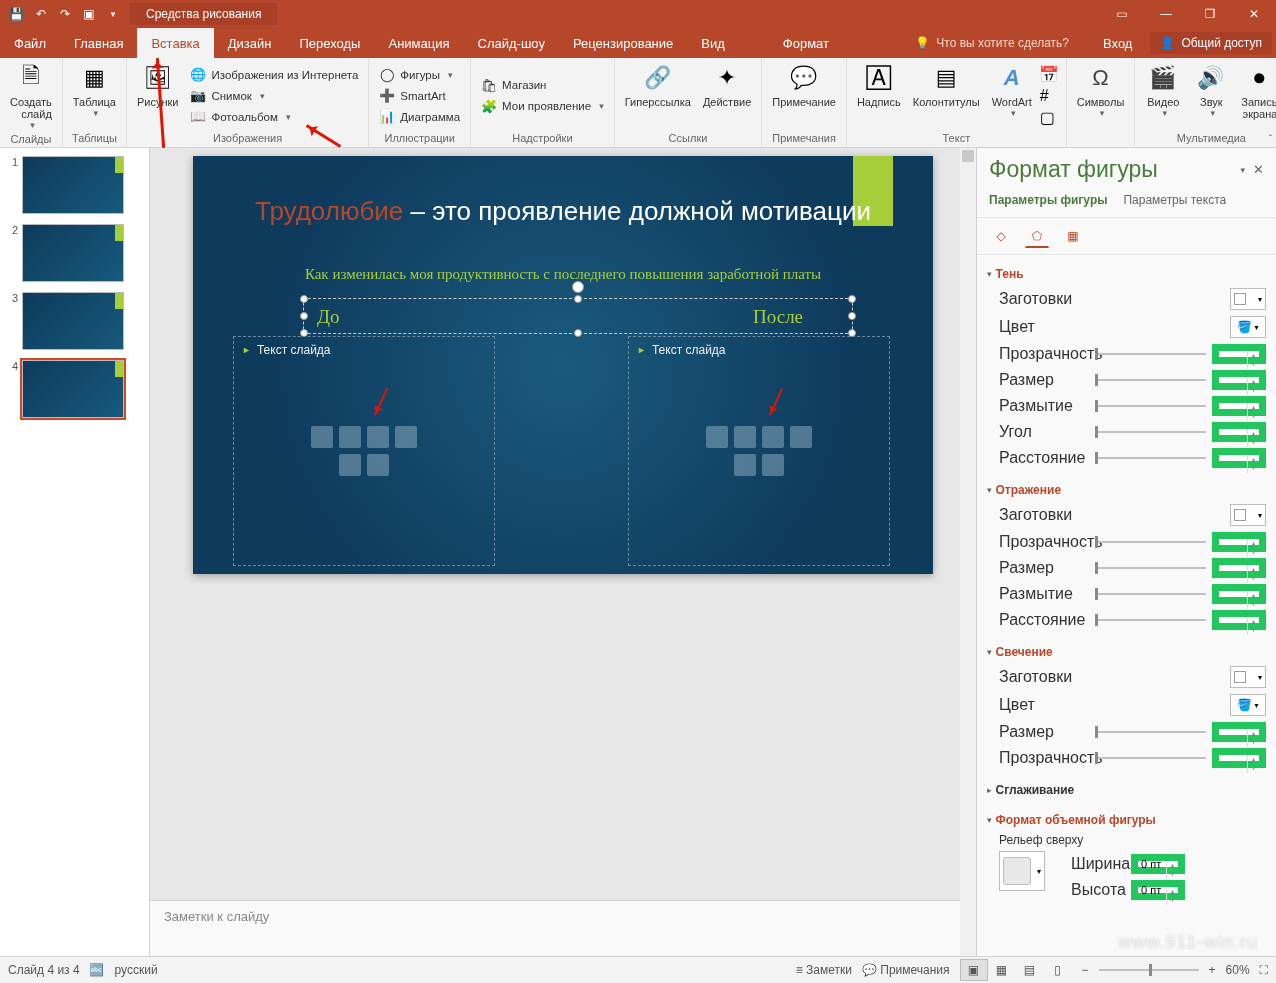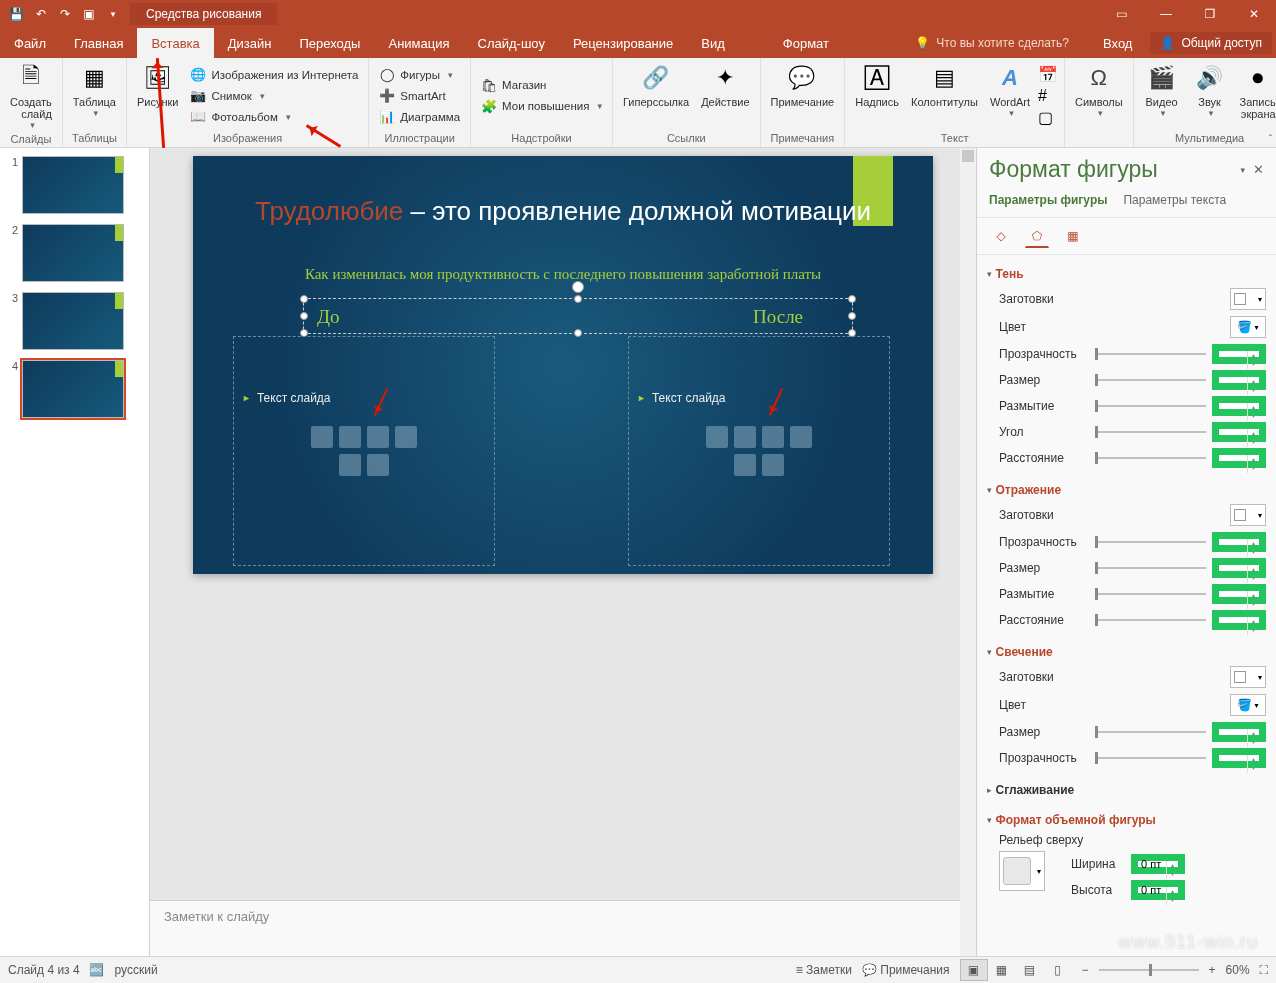--- a/index.html
+++ b/index.html
@@ -52,21 +52,21 @@
 .editor-scroll .sthumb { position: absolute; left: 2px; right: 2px; top: 2px; height: 12px; background: #c8c8c8; }
 .slide-canvas { margin: 8px auto 0 auto; width: 740px; height: 418px; background: radial-gradient(circle at 50% 50%, #1a5a7d 0%, #0e3a5c 70%); position: relative; box-shadow: 0 2px 8px rgba(0,0,0,.3); }
 .slide-canvas .accent { position: absolute; top: 0; right: 40px; width: 40px; height: 70px; background: #a6ce39; }
 .slide-title { position: absolute; top: 40px; left: 0; right: 0; text-align: center; font-size: 26px; color: #fff; font-family: Georgia, serif; }
 .slide-title .red { color: #b7472a; }
 .slide-sub { position: absolute; top: 110px; left: 0; right: 0; text-align: center; font-size: 15px; color: #a6ce39; font-family: Georgia, serif; }
 .sel-box { position: absolute; border: 1px dashed #ccc; }
 .handle { position: absolute; width: 8px; height: 8px; background: #fff; border: 1px solid #999; border-radius: 50%; }
 .col-header { position: absolute; font-size: 19px; color: #a6ce39; font-family: Georgia, serif; }
 .content-ph { position: absolute; border: 1px dashed #6a8aa0; }
-.content-ph .ph-text { position: absolute; top: 6px; left: 8px; color: #eee; font-size: 12px; display:flex; align-items:center; gap:6px;margin-top:48px; }
+.content-ph .ph-text { position: absolute; top: 6px; left: 8px; color: #eee; font-size: 12px; display:flex; align-items:center; gap:6px; }
 .content-ph .ph-text::before { content: "►"; color: #a6ce39; font-size: 9px; }
 .ph-icons { position: absolute; top: 50%; left: 50%; transform: translate(-50%,-50%); width: 110px; height: 60px; display:flex; flex-wrap:wrap; gap:6px; align-content:center; justify-content:center; opacity:.6; }
 .ph-icons span { width: 22px; height: 22px; background: #7fa0b5; border-radius: 2px; }
 .red-arrow { position: absolute; width: 2px; height: 30px; background: #e01500; transform: rotate(25deg); }
 .red-arrow::after { content: ""; position: absolute; bottom: -1px; left: -4px; border: 5px solid transparent; border-top-color: #e01500; }
 
 .notes { background: #f9f9f9; border-top: 1px solid #d0d0d0; padding: 8px 14px; height: 56px; color: #888; font-size: 13px; }
 
 
 .pane { width: 300px; background: #f9f9f9; border-left: 1px solid #d0d0d0; display: flex; flex-direction: column; font-size: 12px; }
@@ -79,21 +79,21 @@
 .pane-icons { display: flex; gap: 12px; padding: 6px 12px; border-bottom: 1px solid #e5e5e5; }
 .pane-icons span { width: 24px; height: 24px; display: flex; align-items: center; justify-content: center; cursor: pointer; color: #b7472a; border:1px solid transparent; }
 .pane-icons span.active { border-bottom: 2px solid #b7472a; }
 .pane-body { flex: 1; overflow-y: auto; padding: 4px 0; }
 .section { padding: 4px 10px; }
 .section-hdr { display: flex; align-items: center; gap: 4px; cursor: pointer; padding: 4px 0; }
 .section-hdr .tri { font-size: 9px; color: #666; }
 .section-hdr .name { color: #b7472a; font-size: 12px; font-weight: 600; }
 .section-hdr .name.plain { color: #333; font-weight: 400; text-align: right; }
 .prop-row { display: flex; align-items: center; padding: 3px 0 3px 12px; gap: 6px; }
-.prop-row .plabel { width: 90px; color: #333; font-size: 12px; }
+.prop-row .plabel { width: 90px; color: #333; font-size: 16px; }
 .prop-row .slider { flex: 1; height: 2px; background: #c0c0c0; position: relative; }
 .prop-row .slider::before { content: ""; position: absolute; left: 0; top: -5px; width: 3px; height: 12px; background: #888; }
 .prop-row .numbox { width: 54px; height: 20px; border: 7px solid #22c55e; background: #fff; display: flex; align-items: center; padding: 0 3px; font-size: 11px; position: relative; }
 .prop-row .numbox .spin { position:absolute; right:0; top:0; bottom:0; width:12px; display:flex; flex-direction:column; }
 .prop-row .numbox .spin span { flex:1; font-size:6px; text-align:center; color:#888; border-left:1px solid #ddd; line-height:9px; }
 .combo { width: 36px; height: 22px; border: 1px solid #bbb; background: #fff; display: flex; align-items: center; justify-content: space-between; padding: 0 3px; cursor:pointer; }
 .combo .sw { width: 12px; height: 12px; border: 1px solid #999; background: #fff; }
 .colorbtn { width:36px; height:22px; border:1px solid #bbb; background:#fff; display:flex; align-items:center; justify-content:center; gap:2px; cursor:pointer; }
 
 
@@ -235,21 +235,21 @@
 
   <div class="group">
     <div class="items">
       <div class="items-col">
         <div class="small-btn">
             <span class="si">🛍</span>
             <span>Магазин</span>
           </div>
         <div class="small-btn">
             <span class="si">🧩</span>
-            <span>Мои повышения</span>
+            <span>Мои проявление</span>
             <span class="chev">▾</span>
           </div>
       </div>
     </div>
     <div class="label">Надстройки</div>
   </div>
 
   <div class="group">
     <div class="items">
       <div class="big-btn">

